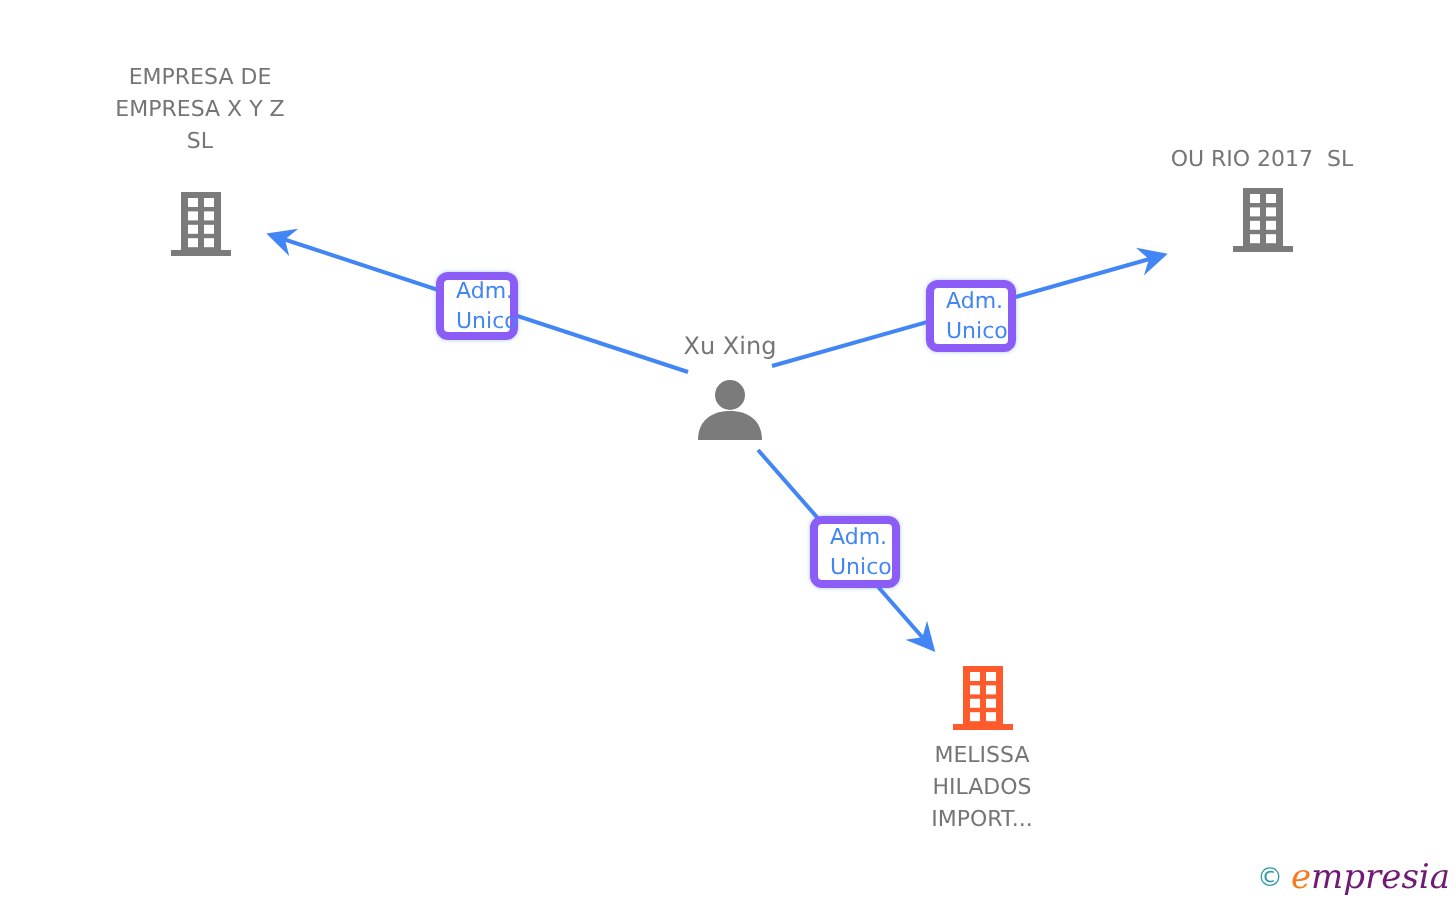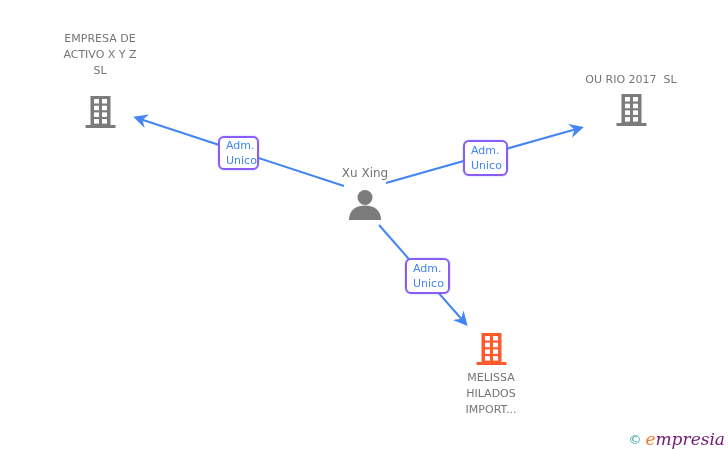--- a/index.html
+++ b/index.html
@@ -14,21 +14,21 @@
   .c1{left:52px;top:31px;width:96px;gap:11px;}
   .c2{left:579px;top:72px;width:104px;justify-content:space-between;}
   .c3{left:443px;top:333px;width:96px;}
   .c3 .cname{margin-top:5px;margin-bottom:0;}
   .person-node{left:323px;top:165px;width:84px;}
   .pname{font-size:12px;line-height:16px;color:#757575;margin-bottom:9px;}
   .bicon.gray{fill:#7b7b7b;}
   .bicon.orange{fill:#ff5a2b;}
   .picon{fill:#7b7b7b;}
   .edge-label{
-    position:absolute;background:#ffffff;border:2px solid #8b5cf6;border-radius:6px;
+    position:absolute;background:#ffffff;border:4px solid #8b5cf6;border-radius:6px;
     box-shadow:0 0 2px rgba(66,133,244,0.45);
     color:#4285f4;font-size:11px;line-height:15px;
     display:flex;flex-direction:column;justify-content:center;
     padding-left:6px;box-sizing:border-box;
   }
   .el1{left:218px;top:136px;width:41px;height:34px;}
   .el2{left:463px;top:140px;width:45px;height:36px;}
   .el3{left:405px;top:258px;width:45px;height:36px;}
   .logo{
     position:absolute;right:3px;bottom:2px;display:flex;align-items:center;gap:4px;
@@ -51,21 +51,21 @@
       </marker>
     </defs>
     <line x1="344" y1="186" x2="137" y2="118" stroke="#4285f4" stroke-width="2" marker-end="url(#arrow)"></line>
     <line x1="386" y1="183" x2="580" y2="128" stroke="#4285f4" stroke-width="2" marker-end="url(#arrow)"></line>
     <line x1="379" y1="225" x2="465" y2="323" stroke="#4285f4" stroke-width="2" marker-end="url(#arrow)"></line>
   </svg>
 
   <div class="node c1">
     <div class="cname">
       <div class="company-line">EMPRESA DE</div>
-      <div class="company-line">ACTIVO X Y Z</div>
+      <div class="company-line">EMPRESA X Y Z</div>
       <div class="company-line">SL</div>
     </div>
     <svg class="bicon gray" width="31" height="32" viewBox="0 0 31 32">
       <rect x="0.5" y="29" width="30" height="3"></rect>
       <rect x="5.5" y="0" width="20" height="29"></rect>
       <g fill="#ffffff">
         <rect x="9" y="3" width="5" height="4.5"></rect>
           <rect x="17" y="3" width="5" height="4.5"></rect>
         <rect x="9" y="9.7" width="5" height="4.5"></rect>
           <rect x="17" y="9.7" width="5" height="4.5"></rect>

